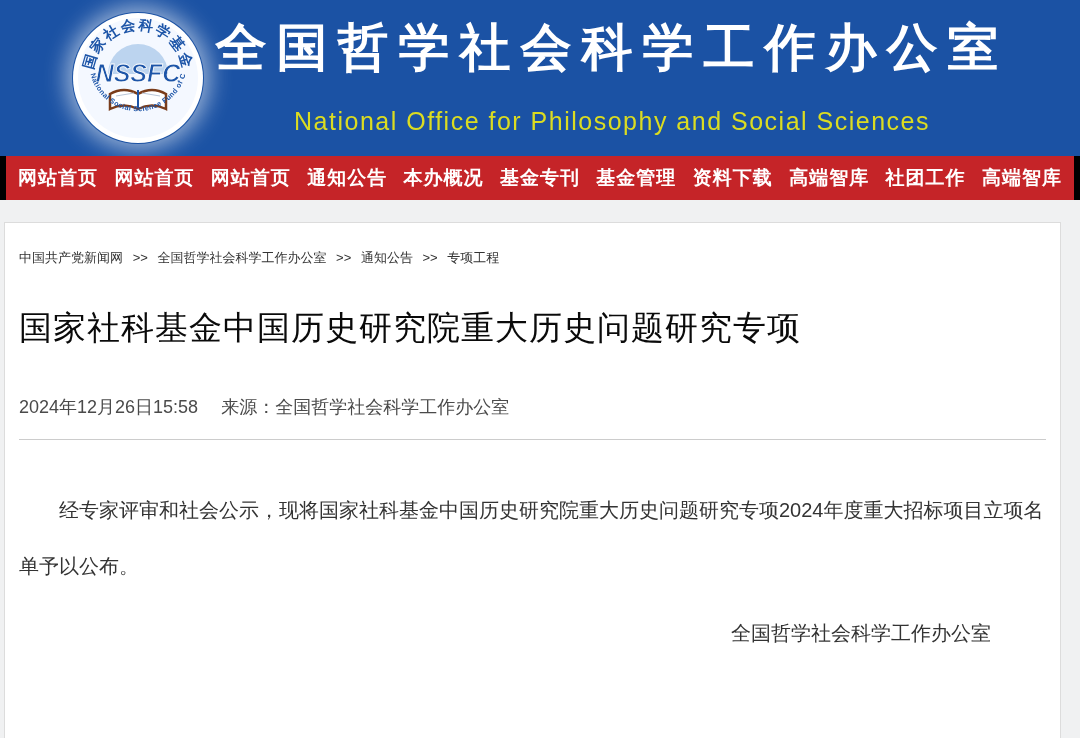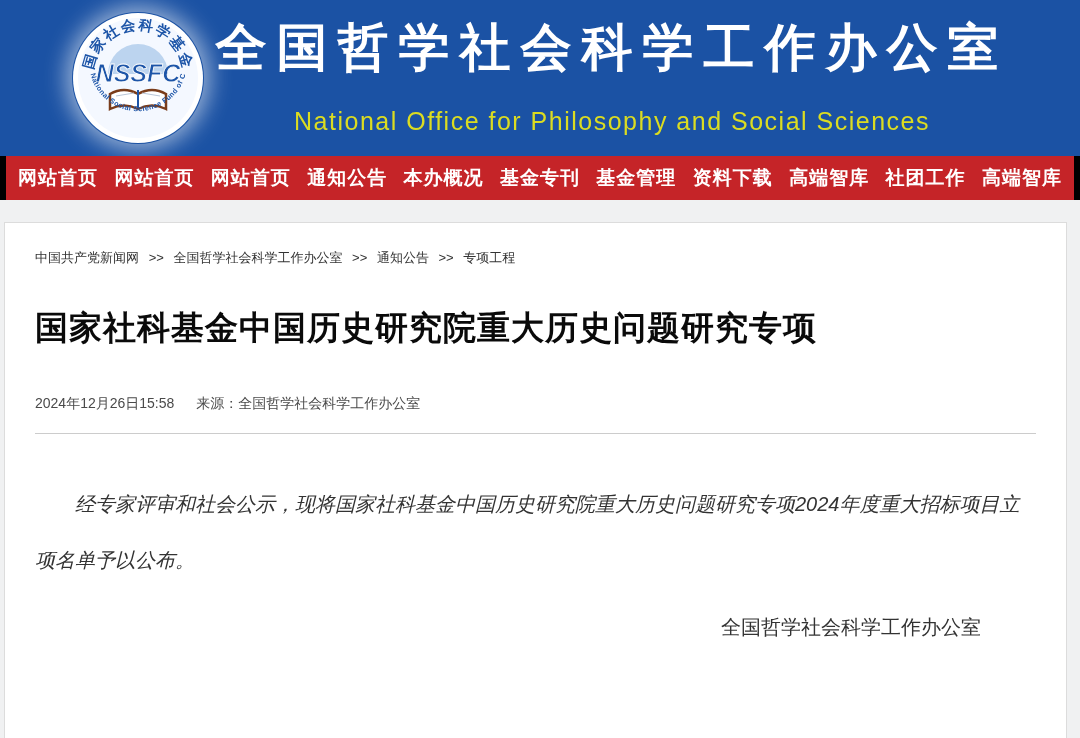--- a/index.html
+++ b/index.html
@@ -66,68 +66,67 @@
     font-weight: bold;
     font-size: 19px;
     text-decoration: none;
     letter-spacing: 1px;
     cursor: pointer;
     white-space: nowrap;
   }
 
   
   .content-box {
-    margin: 22px 13px 0 4px;
+    margin: 22px 19px 0 4px;
     background: #ffffff;
     border: 1px solid #dcdcdc;
     border-bottom: none;
     min-height: 516px;
-    padding: 0 30px;
+    padding: 0 14px;
   }
   .breadcrumb {
     padding-top: 26px;
     font-size: 13px;
     color: #333333;
   }
   .breadcrumb a {
     color: #333333;
     text-decoration: none;
     cursor: pointer;
   }
   .crumb-sep { margin: 0 6px; color: #333333; }
 
   .article-title {
     margin-top: 30px;
     color: #0a0a0a;
-    font-weight: bold;
+    font-weight: normal;
     font-size: 33px;
     line-height: 62px;
     letter-spacing: 1px;
   }
   .article-title span { display: block; }
 
   .article-meta {
     margin-top: 36px;
-    font-size: 14px;
+    font-size: 18px;
     color: #4a4a4a;
   }
   .article-meta .meta-date { margin-right: 18px; }
 
   .divider {
     margin-top: 20px;
     border-bottom: 1px solid #cccccc;
   }
 
   .article-body {
     margin-top: 42px;
     font-size: 20px;
     color: #333333;
     line-height: 56px;
     text-indent: 2em;
-    font-style: italic;
   }
 
   .signature {
     margin-top: 26px;
     text-align: right;
     padding-right: 55px;
     font-size: 20px;
     color: #333333;
   }
 </style>

